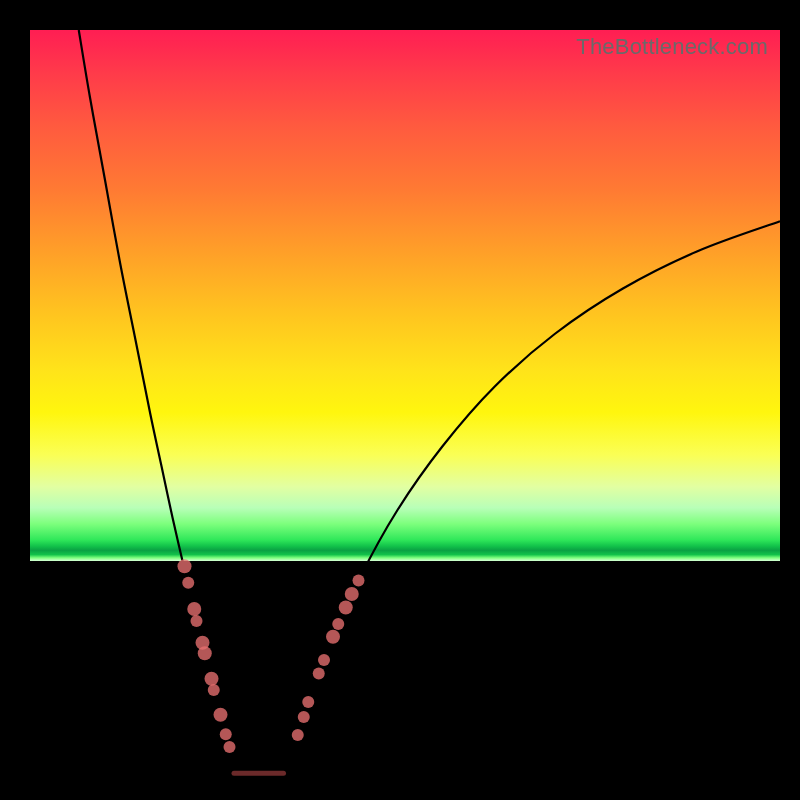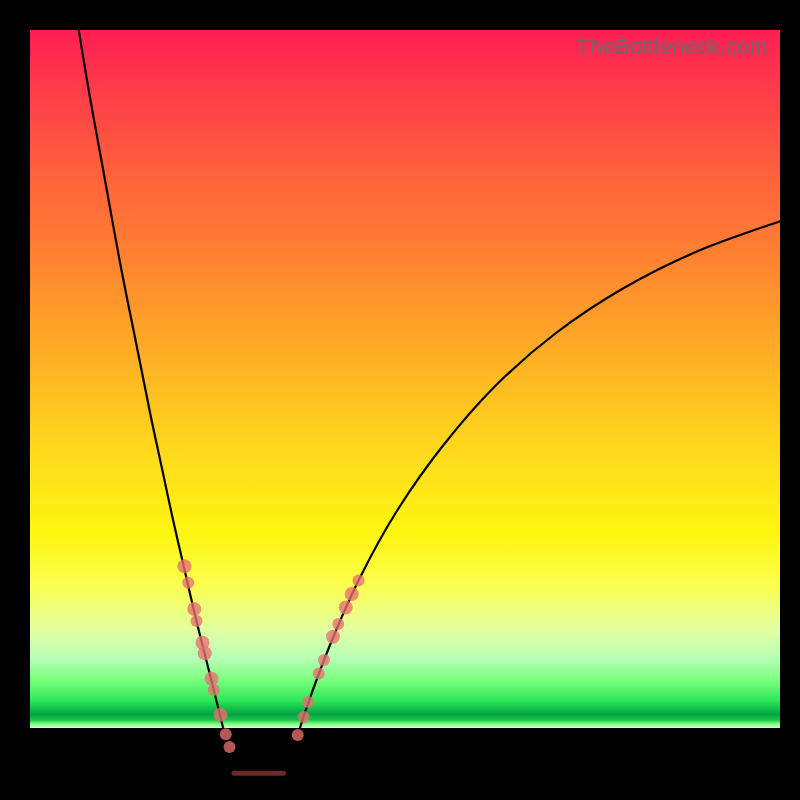--- a/index.html
+++ b/index.html
@@ -15,21 +15,21 @@
     position: relative;
     width: 800px;
     height: 800px;
     background: #000;
   }
   .plot-area {
     position: absolute;
     left: 30px;
     top: 30px;
     width: 750px;
-    height: 698px;
+    height: 531px;
     
     background: linear-gradient(
       to bottom,
       #ff1e53 0%,
       #ff3a4a 8%,
       #ff5a3f 18%,
       #ff7a33 30%,
       #ffa028 42%,
       #ffc61f 54%,
       #ffe31a 64%,

